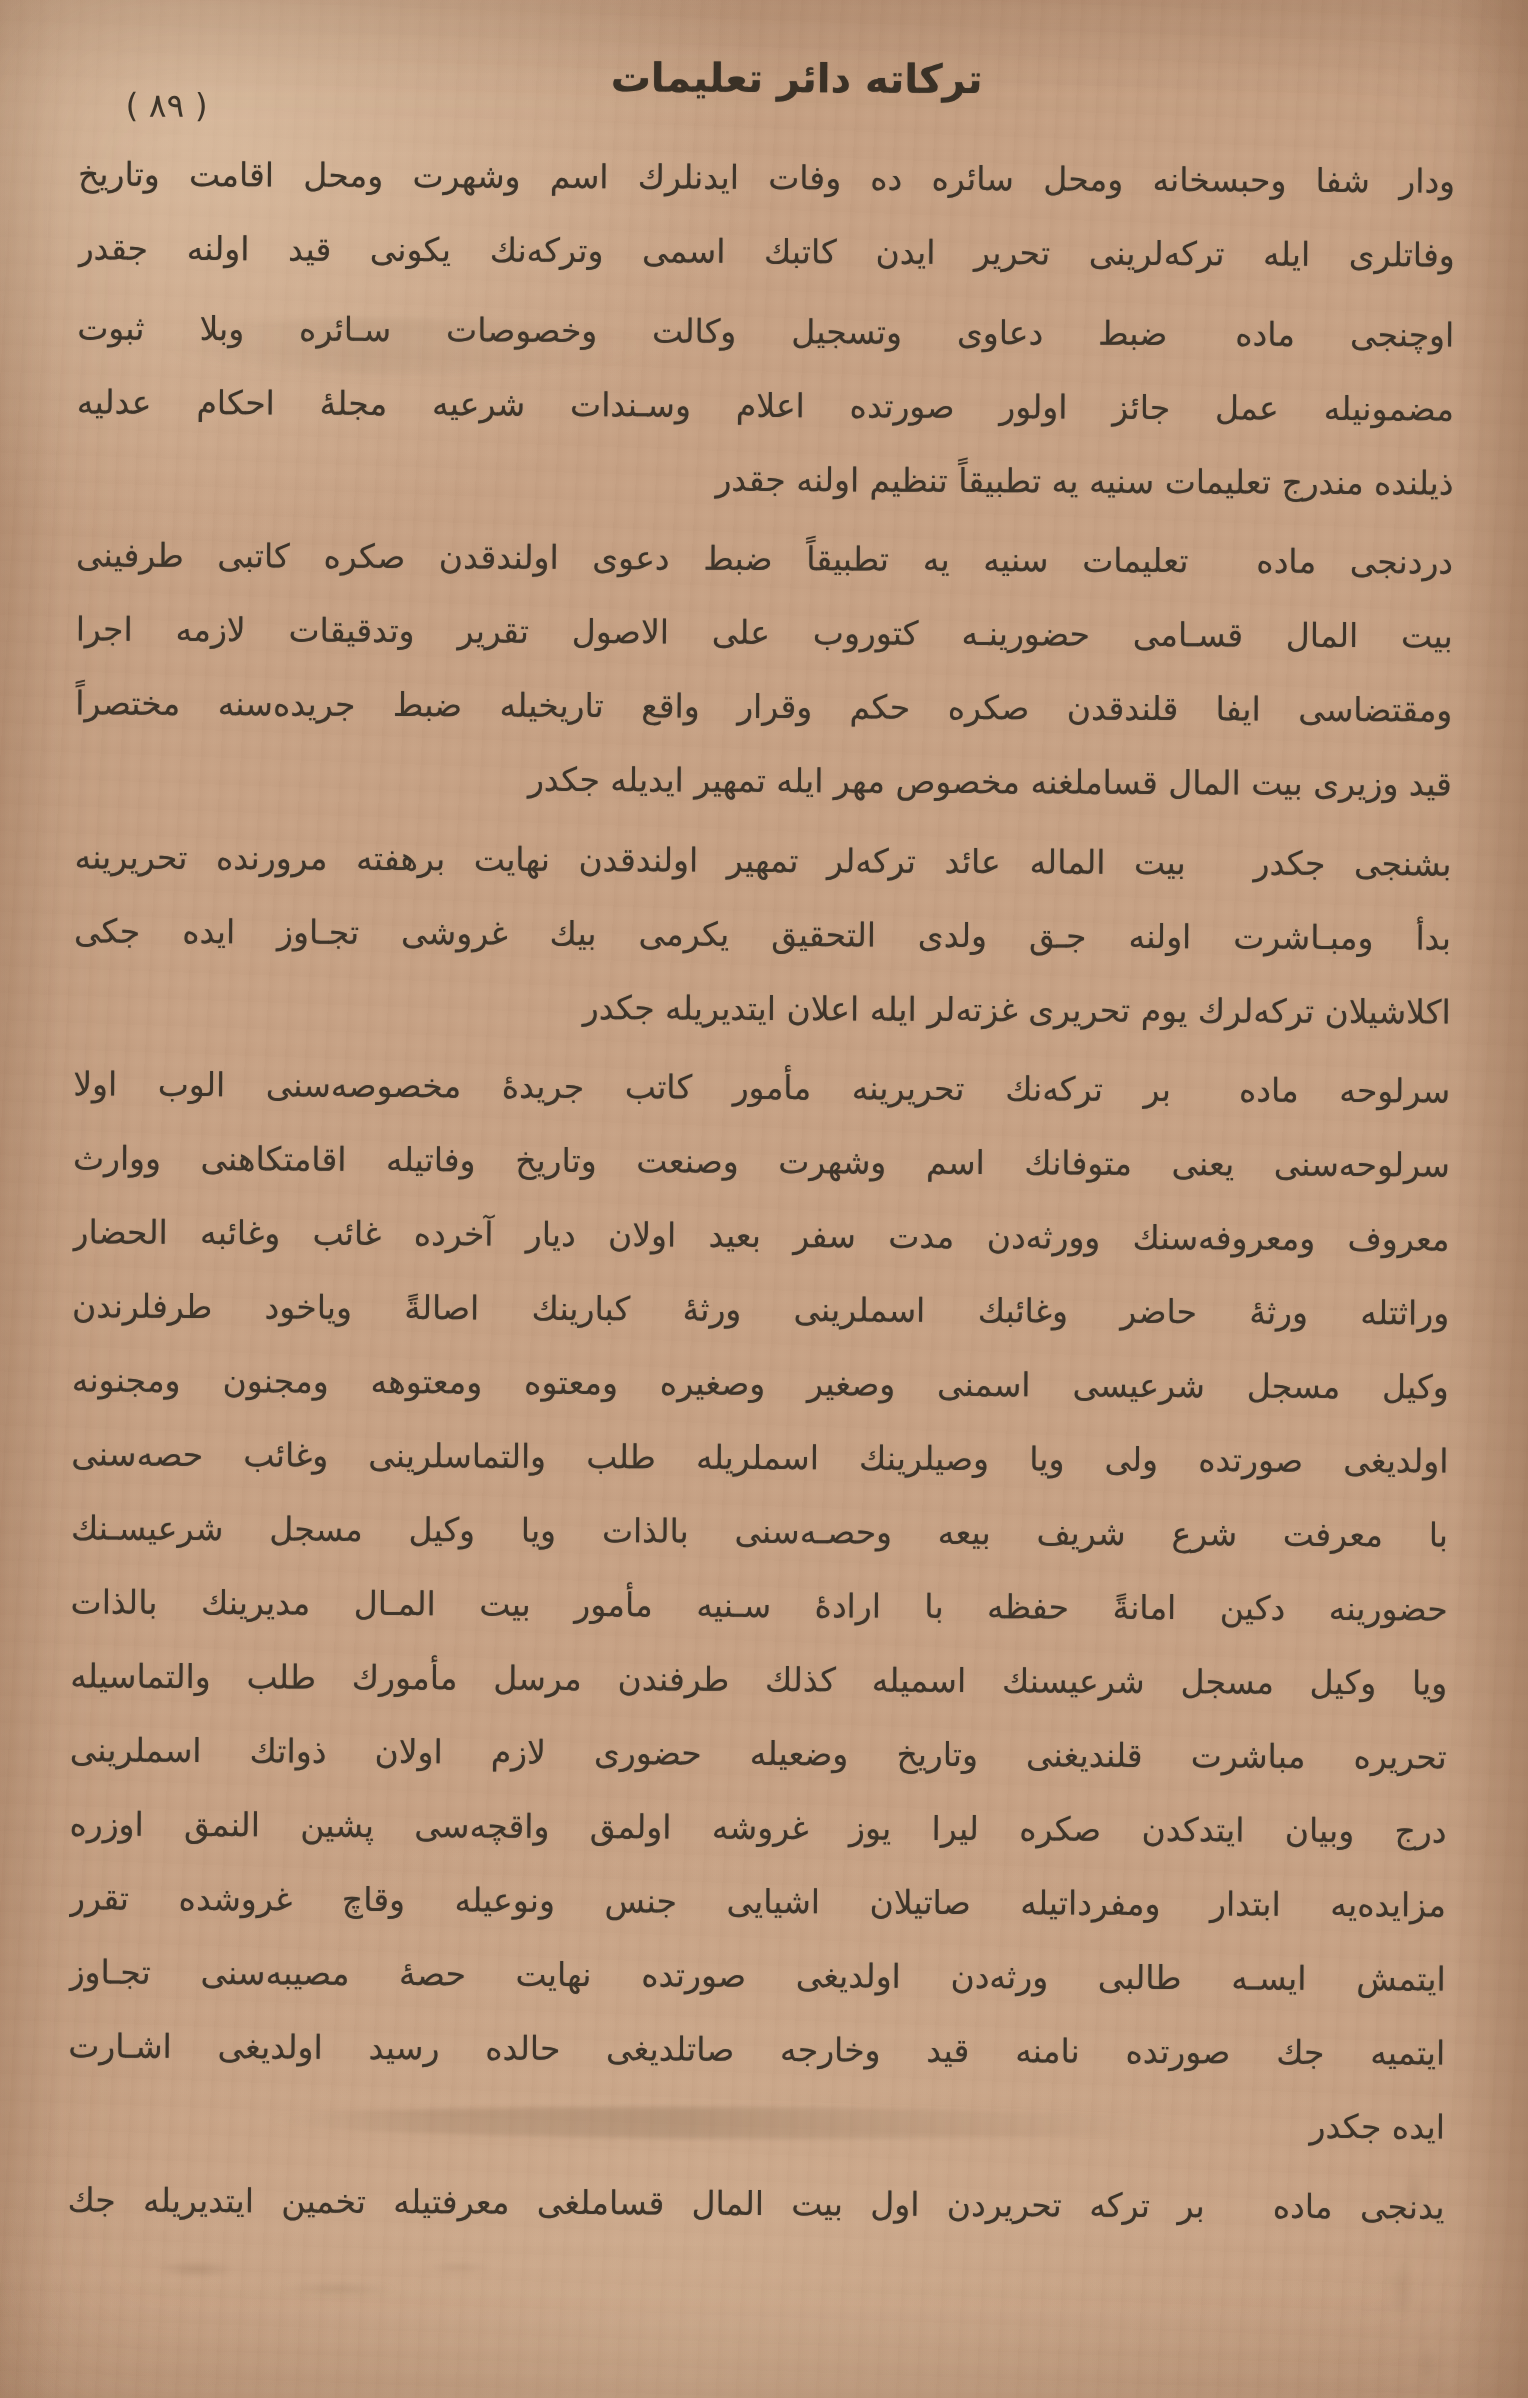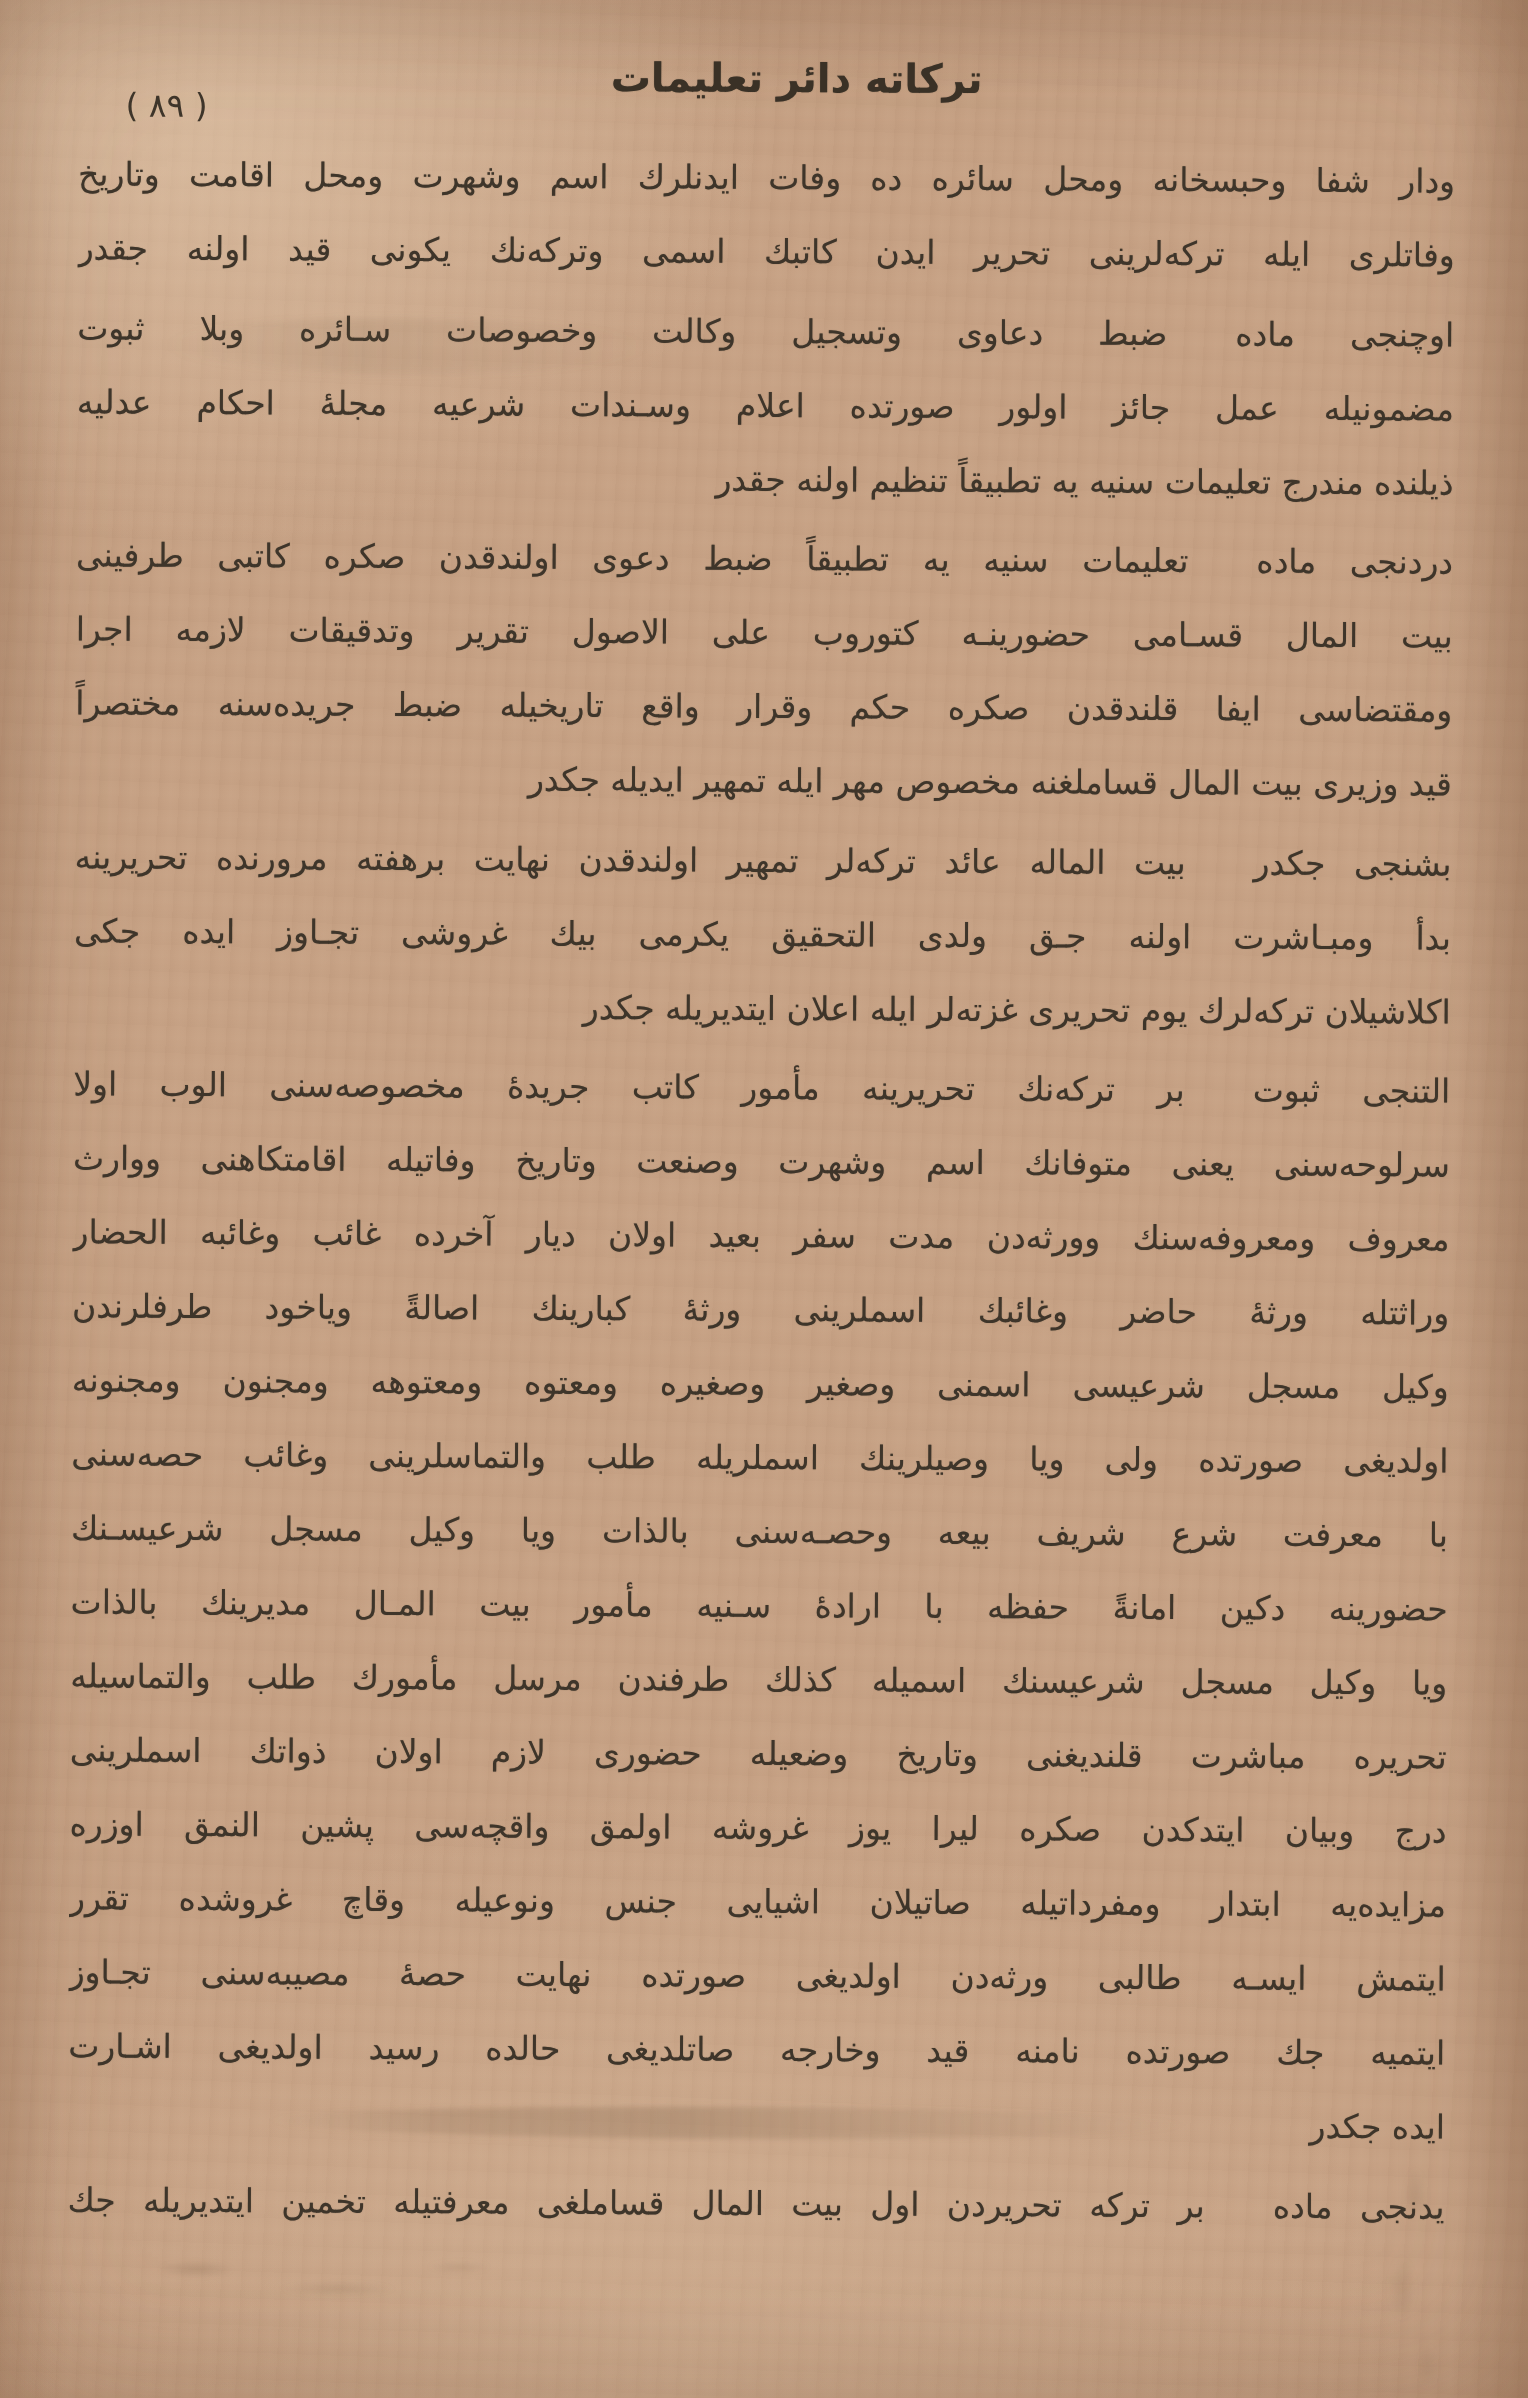--- a/index.html
+++ b/index.html
@@ -120,21 +120,21 @@
           <div class="line fill"><span>بيت المال قسـامى حضورينـه كتوروب على الاصول تقرير وتدقيقات لازمه اجرا</span></div>
           <div class="line fill"><span>ومقتضاسى ايفا قلندقدن صكره حكم وقرار واقع تاريخيله ضبط جريده‌سنه مختصراً</span></div>
           <div class="line"><span>قيد وزيرى بيت المال قساملغنه مخصوص مهر ايله تمهير ايديله جكدر</span></div>
         </div>
         <div class="paragraph">
           <div class="line fill"><span class="madde">بشنجى جكدر</span><span class="madde-gap"></span><span>بيت الماله عائد تركه‌لر تمهير اولندقدن نهايت برهفته مرورنده تحريرينه</span></div>
           <div class="line fill"><span>بدأ ومبـاشرت اولنه جـق ولدى التحقيق يكرمى بيك غروشى تجـاوز ايده جكى</span></div>
           <div class="line"><span>اكلاشيلان تركه‌لرك يوم تحريرى غزته‌لر ايله اعلان ايتديريله جكدر</span></div>
         </div>
         <div class="paragraph">
-          <div class="line fill"><span class="madde">التنجى ثبوت</span><span class="madde-gap"></span><span>بر تركه‌نك تحريرينه مأمور كاتب جريدهٔ مخصوصه‌سنى الوب اولا</span></div>
+          <div class="line fill"><span class="madde">سرلوحه ماده</span><span class="madde-gap"></span><span>بر تركه‌نك تحريرينه مأمور كاتب جريدهٔ مخصوصه‌سنى الوب اولا</span></div>
           <div class="line fill"><span>سرلوحه‌سنى يعنى متوفانك اسم وشهرت وصنعت وتاريخ وفاتيله اقامتكاهنى ووارث</span></div>
           <div class="line fill"><span>معروف ومعروفه‌سنك وورثه‌دن مدت سفر بعيد اولان ديار آخرده غائب وغائبه الحضار</span></div>
           <div class="line fill"><span>وراثتله ورثهٔ حاضر وغائبك اسملرينى ورثهٔ كبارينك اصالةً وياخود طرفلرندن</span></div>
           <div class="line fill"><span>وكيل مسجل شرعيسى اسمنى وصغير وصغيره ومعتوه ومعتوهه ومجنون ومجنونه</span></div>
           <div class="line fill"><span>اولديغى صورتده ولى ويا وصيلرينك اسملريله طلب والتماسلرينى وغائب حصه‌سنى</span></div>
           <div class="line fill"><span>با معرفت شرع شريف بيعه وحصـه‌سنى بالذات ويا وكيل مسجل شرعيسـنك</span></div>
           <div class="line fill"><span>حضورينه دكين امانةً حفظه با ارادهٔ سـنيه مأمور بيت المـال مديرينك بالذات</span></div>
           <div class="line fill"><span>ويا وكيل مسجل شرعيسنك اسميله كذلك طرفندن مرسل مأمورك طلب والتماسيله</span></div>
           <div class="line fill"><span>تحريره مباشرت قلنديغنى وتاريخ وضعيله حضورى لازم اولان ذواتك اسملرينى</span></div>
           <div class="line fill"><span>درج وبيان ايتدكدن صكره ليرا يوز غروشه اولمق واقچه‌سى پشين النمق اوزره</span></div>

